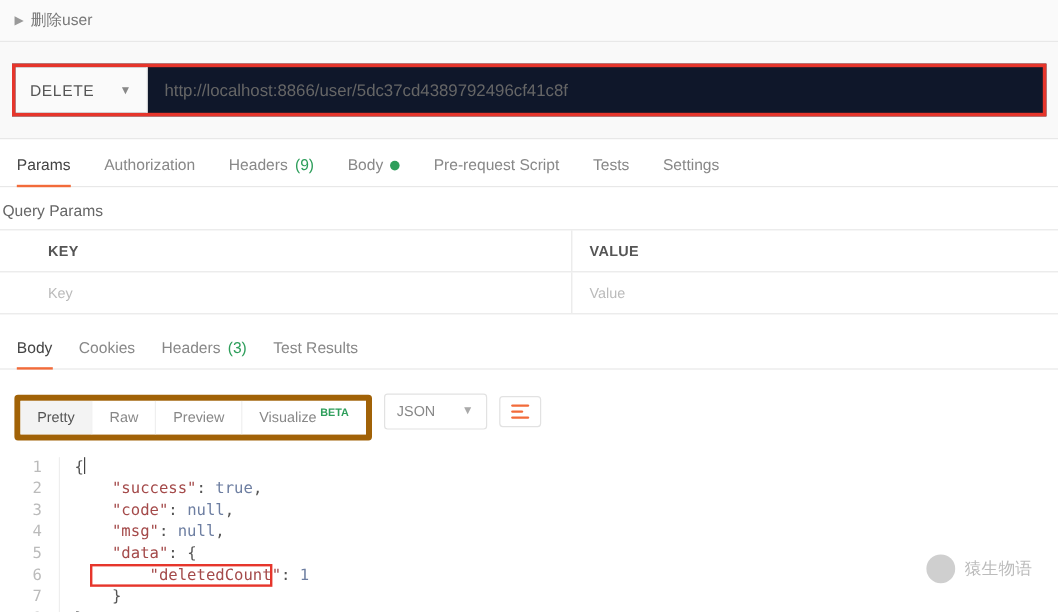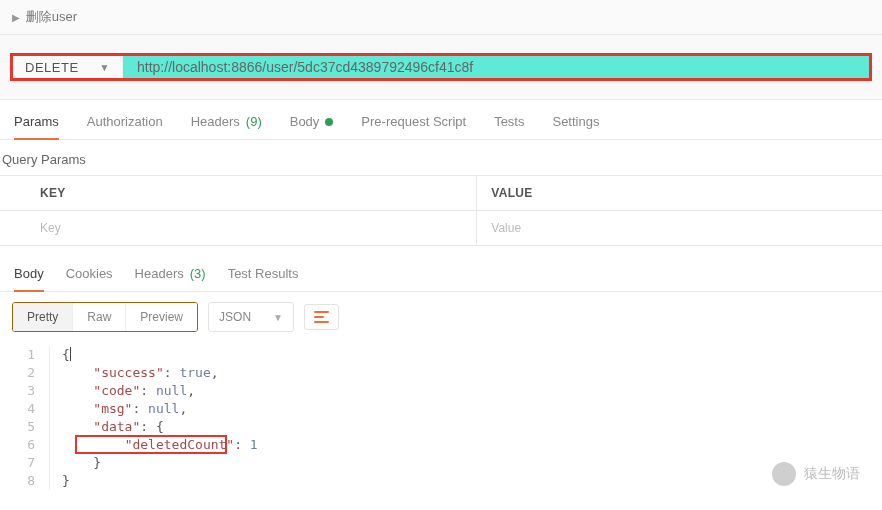--- a/index.html
+++ b/index.html
@@ -32,22 +32,22 @@
 
 .req-row {
   padding: 18px 10px;
   background: #f9f9f9;
   border-bottom: 1px solid #e8e8e8;
 }
 .req-inner {
   display: flex;
   align-items: stretch;
   border: 3px solid #e6352b;
-  background: #5eead4;
-  height: 28px;
+  background: #0f172a;
+  height: 44px;
 }
 .method {
   width: 110px;
   display: flex;
   align-items: center;
   justify-content: space-between;
   padding: 0 12px;
   color: #555;
   font-size: 13px;
   letter-spacing: 0.5px;
@@ -126,23 +126,24 @@
 
 
 .toolbar {
   display: flex;
   align-items: center;
   gap: 10px;
   padding: 10px 12px 12px;
 }
 .toolbar .seg {
   display: flex;
-  border: 1px solid #a16207;
+  border: 5px solid #a16207;
   border-radius: 3px;
   overflow: hidden;
+  margin-top: 11px;
 }
 .toolbar .seg .btn {
   padding: 7px 14px;
   color: #888;
   font-size: 12px;
   background: #fff;
   cursor: pointer;
   display:flex; align-items:center; gap:3px;
 }
 .toolbar .seg .btn + .btn { border-left: 1px solid #efefef; }
@@ -298,20 +299,24 @@
   <div class="seg">
     <div class="btn sel">
         <span>Pretty</span>
       </div>
     <div class="btn">
         <span>Raw</span>
       </div>
     <div class="btn">
         <span>Preview</span>
       </div>
+    <div class="btn">
+        <span>Visualize</span>
+        <span class="beta">BETA</span>
+      </div>
   </div>
   <div class="json-btn">
     <span>JSON</span>
     <span style="font-size:10px;color:#aaa;">▼</span>
   </div>
   <div class="wrap-btn">
     <span class="wrap-icon">
         <span></span>
         <span></span>
         <span></span>

